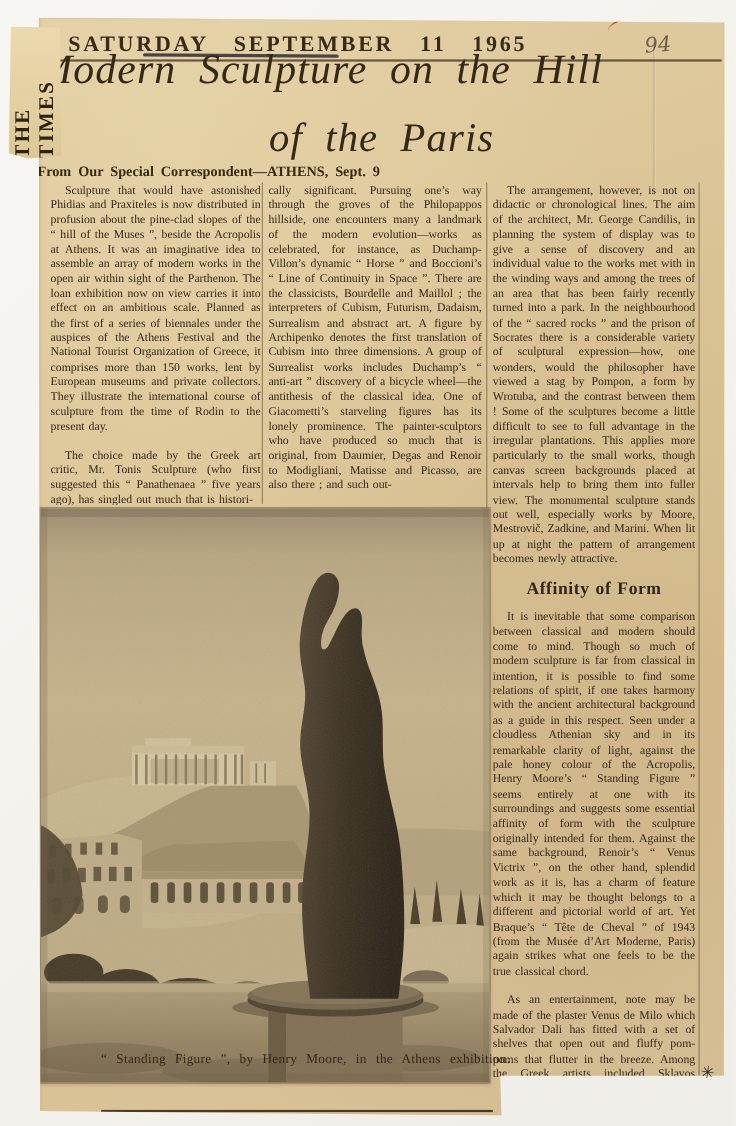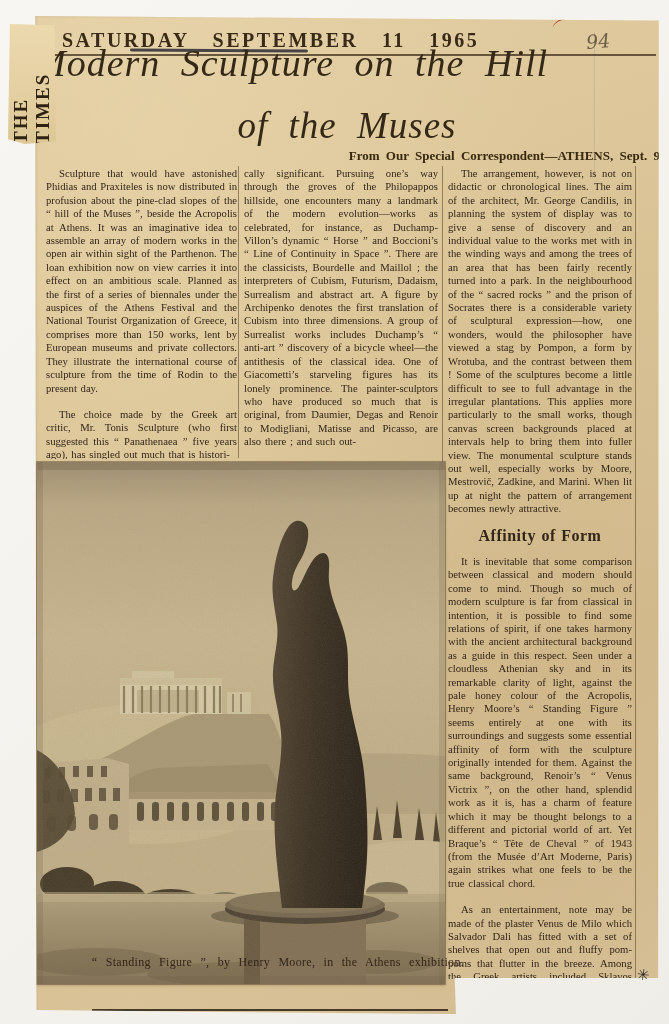--- a/index.html
+++ b/index.html
@@ -35,21 +35,21 @@
     font-family:"Liberation Serif", serif;
   }
   
   .dateline{left:28px;top:13px;font-weight:bold;font-size:20px;letter-spacing:2.5px;word-spacing:16px;color:#392b18;}
   .date-underline{left:96px;top:33px;width:178px;height:3px;background:#2c2b35;border-radius:2px;transform:rotate(.4deg);opacity:.85;}
   .header-rule{left:18px;top:38px;width:604px;height:2px;background:rgba(62,46,28,.75);}
   .pagenum{left:552px;top:14px;font-size:19px;font-style:italic;color:#6e5d47;transform:rotate(-5deg);font-family:"DejaVu Serif", serif;}
   .redmark{left:518px;top:-1px;width:46px;height:10px;border-top:2px solid rgba(178,62,40,.8);border-radius:50% 40% 0 0/90% 60% 0 0;transform:rotate(-7deg);}
   .headline{left:0;top:26px;width:626px;font-style:italic;font-size:38px;line-height:42px;color:#342817;word-spacing:10px;letter-spacing:1px;}
   .headline2{left:0;top:88px;width:626px;text-align:center;font-style:italic;font-size:37px;color:#342817;word-spacing:10px;letter-spacing:1px;}
-  .byline{left:0;top:132px;width:626px;text-align:right;font-weight:bold;font-size:13px;color:#38290f;word-spacing:3px;}
+  .byline{left:0;top:132px;width:626px;text-align:left;font-weight:bold;font-size:13px;color:#38290f;word-spacing:3px;}
   
   .col{font-size:10.7px;line-height:13.4px;text-align:justify;color:#33261a;overflow:hidden;word-spacing:1px;}
   .col p{margin:0;}
   .col p.ind{text-indent:13px;}
   .col p + p{margin-top:13px;}
   .col1{left:12px;top:151px;width:191px;height:292px;}
   .col2{left:210px;top:151px;width:194px;height:296px;}
   .col3{left:414px;top:151px;width:184px;height:812px;}
   .subhead{text-align:center;font-weight:bold;font-size:16px;letter-spacing:.5px;margin:13px 0 7px 0 !important;text-indent:0 !important;color:#33261a;}
   .colrule{width:1px;background:rgba(70,52,30,.5);}
@@ -76,21 +76,21 @@
 
   <div class="abs crease-v"></div>
 
   <div class="abs dateline">SATURDAY SEPTEMBER 11 1965</div>
   <div class="abs date-underline"></div>
   <div class="abs header-rule"></div>
   <div class="abs pagenum">94</div>
   <div class="abs redmark"></div>
 
   <div class="abs headline">Modern Sculpture on the Hill</div>
-  <div class="abs headline2">of the Muses</div>
+  <div class="abs headline2">of the Paris</div>
   <div class="abs byline">From Our Special Correspondent—ATHENS, Sept. 9</div>
 
   <div class="abs colrule rule-a"></div>
   <div class="abs colrule rule-b"></div>
   <div class="abs colrule rule-c"></div>
 
   <div class="abs col col1">
     <p class="ind">Sculpture that would have astonished Phidias and Praxiteles is now distributed in profusion about the pine-clad slopes of the “ hill of the Muses ”, beside the Acropolis at Athens.  It was an imaginative idea to assemble an array of modern works in the open air within sight of the Parthenon.  The loan exhibition now on view carries it into effect on an ambitious scale.  Planned as the first of a series of biennales under the auspices of the Athens Festival and the National Tourist Organization of Greece, it comprises more than 150 works, lent by European museums and private collectors.  They illustrate the international course of sculpture from the time of Rodin to the present day.</p>
     <p class="ind">The choice made by the Greek art critic, Mr. Tonis Sculpture (who first suggested this “ Panathenaea ” five years ago), has singled out much that is histori-</p>
   </div>

